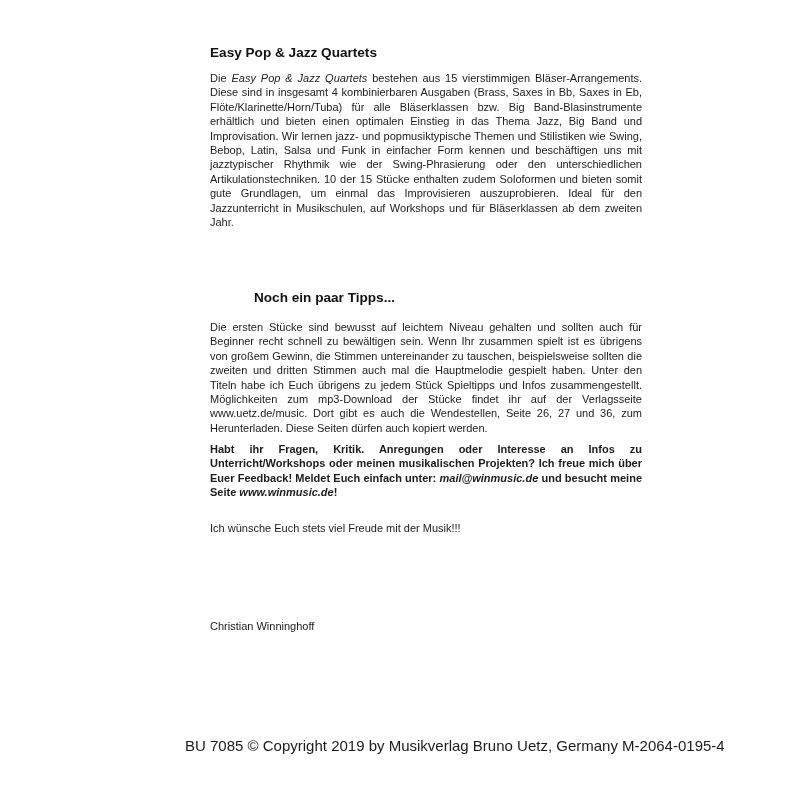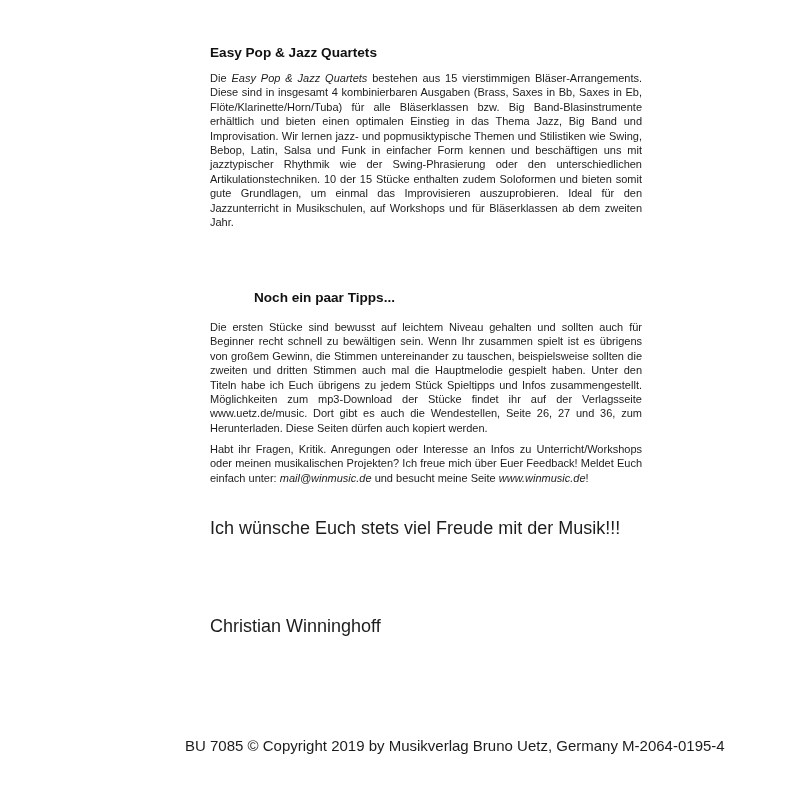--- a/index.html
+++ b/index.html
@@ -39,25 +39,25 @@
       font-size: 11px;
       line-height: 14.4px;
       text-align: justify;
       color: #1c1c1c;
     }
     p.last-left { text-align: justify; text-align-last: left; }
     .sec1-title { top: 45px; }
     .sec1-body  { top: 71px; }
     .sec2-title { top: 290px; padding-left: 44px; }
     .sec2-body  { top: 320px; }
-    .sec2-body2 { top: 442px; }
+    .sec2-body2 { top: 442px; font-weight: bold; }
     .wish       { top: 521px; }
     .signature  { top: 619px; }
     .plain {
-      font-size: 18px;
+      font-size: 11px;
       line-height: 14.4px;
       color: #1c1c1c;
       white-space: nowrap;
     }
     .footer {
       position: absolute;
       top: 739px;
       left: 185px;
       width: 450px;
       text-align: left;

